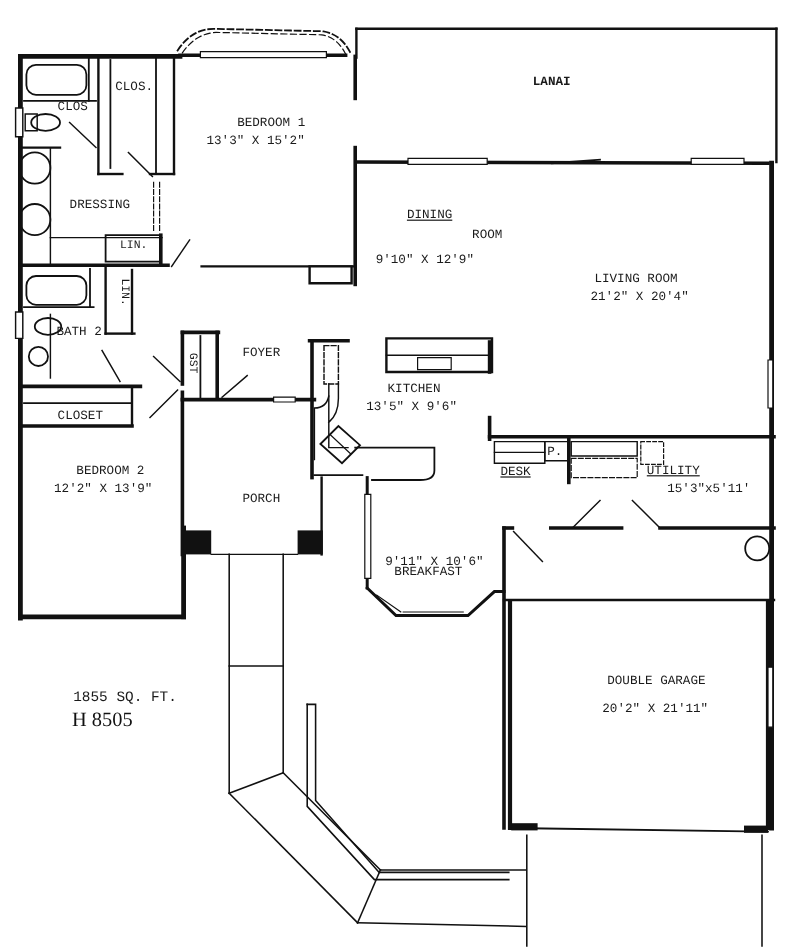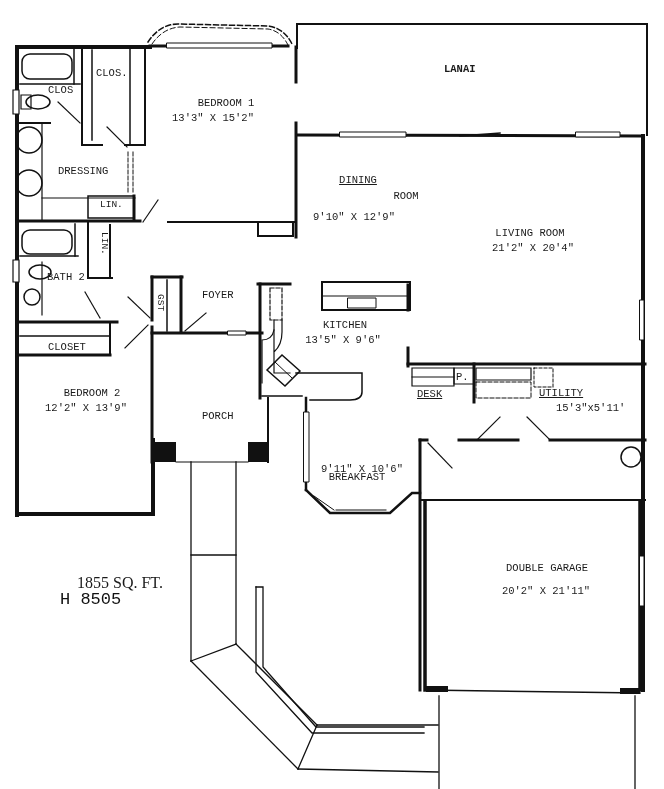--- a/index.html
+++ b/index.html
@@ -11,26 +11,26 @@
     font-size: 10.5px;
     color: #1a1a1a;
     white-space: nowrap;
     line-height: 1;
   }
   .label.c { transform: translateX(-50%); text-align: center; }
   .label.small { font-size: 9.5px; }
   .label.vert { transform: rotate(90deg); transform-origin: left top; }
   .sqft {
     position: absolute;
-    font-family: Liberation Serif, serif;
-    font-size: 16px; color: #1a1a1a; margin-left: 16px;
+    font-family: Liberation Mono, monospace;
+    font-size: 12px; color: #1a1a1a;
   }
   .plan-id {
     position: absolute;
-    font-family: Liberation Mono, monospace;
+    font-family: Liberation Serif, serif;
     font-size: 17px; color: #111;
   }
   svg line, svg rect, svg path, svg polyline, svg polygon, svg circle, svg ellipse { vector-effect: non-scaling-stroke; }
 </style>
 </head>
 <body>
 
 <svg id="plan" viewBox="0 0 664 789" xmlns="http://www.w3.org/2000/svg">
   <g fill="none" stroke="#111" stroke-linecap="square">
 

